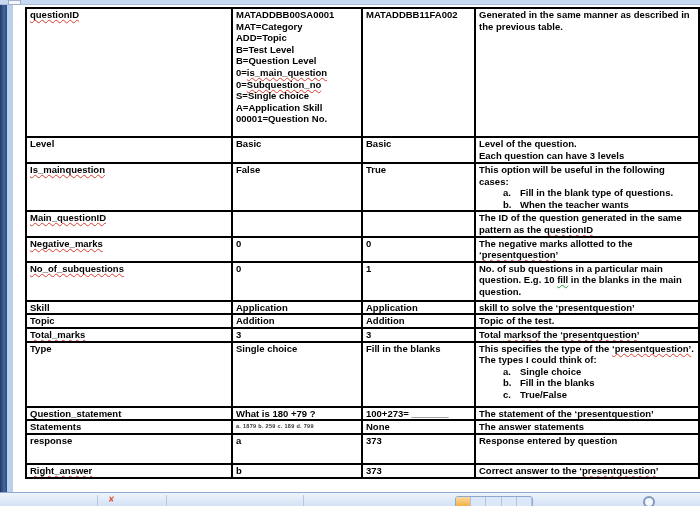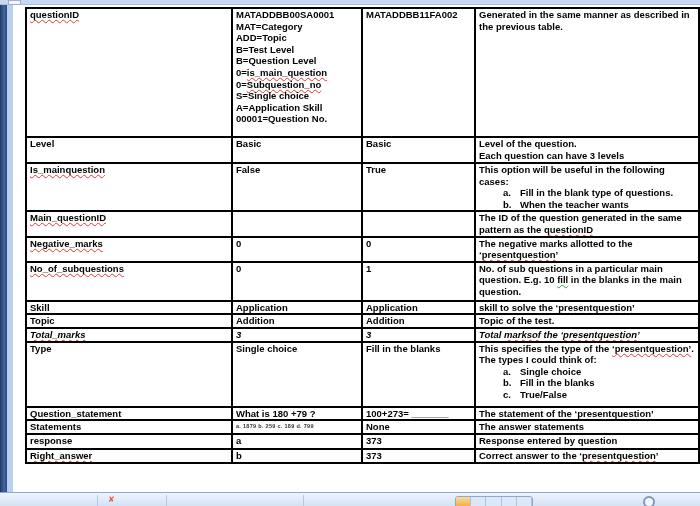--- a/index.html
+++ b/index.html
@@ -175,21 +175,21 @@
             <td>
               <div class="line"><span>Addition</span></div>
             </td>
             <td>
               <div class="line"><span>Addition</span></div>
             </td>
             <td>
               <div class="line"><span>Topic of the test.</span></div>
             </td>
           </tr>
-          <tr style="height: 13px; font-style: italic;">
+          <tr style="height: 13px;">
             <td>
               <div class="line"><span class="sq-red">Total_marks</span></div>
             </td>
             <td>
               <div class="line"><span>3</span></div>
             </td>
             <td>
               <div class="line"><span>3</span></div>
             </td>
             <td>
@@ -244,21 +244,21 @@
             <td class="tiny">
               <div class="line"><span>a. 1879 b. 259 c. 189 d. 799</span></div>
             </td>
             <td>
               <div class="line"><span>None</span></div>
             </td>
             <td>
               <div class="line"><span>The answer statements</span></div>
             </td>
           </tr>
-          <tr style="height: 15px;">
+          <tr style="height: 30px;">
             <td>
               <div class="line"><span>response</span></div>
             </td>
             <td>
               <div class="line"><span>a</span></div>
             </td>
             <td>
               <div class="line"><span>373</span></div>
             </td>
             <td>

